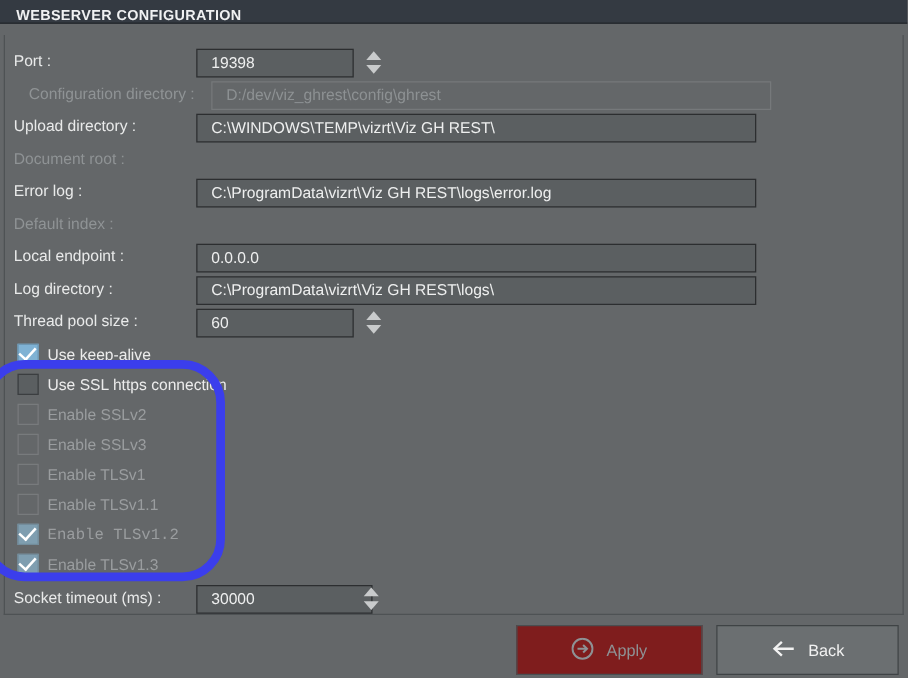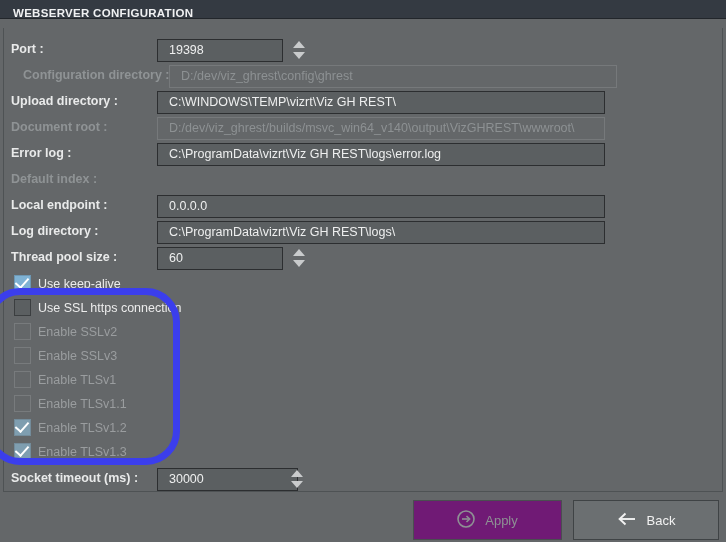--- a/index.html
+++ b/index.html
@@ -62,21 +62,20 @@
     width: 100%;
     height: 24px;
   }
   .field-label {
     position: absolute;
     left: 7px;
     top: 3px;
     font-size: 12.5px;
     color: #e9eaea;
     white-space: nowrap;
-    font-weight: bold;
   }
   .field-label.disabled { color: #8f9395; }
 
   .text-field {
     position: absolute;
     left: 153px;
     top: 0;
     height: 23px;
     box-sizing: border-box;
     background: #5b5f61;
@@ -181,21 +180,21 @@
     display: flex;
     align-items: center;
     justify-content: center;
     gap: 10px;
     font-size: 13px;
     color: #f2f2f2;
   }
   #apply-button {
     left: 413px;
     width: 149px;
-    background: #701a75;
+    background: #7f1d1d;
     border: 1px solid #4a4e50;
     color: #8e9194;
   }
   #back-button {
     left: 573px;
     width: 146px;
     background: #6b6f71;
     border: 1px solid #3f4345;
   }
   .btn-icon { display: block; }
@@ -236,21 +235,20 @@
         <div class="form-row" style="top: 37px; margin-left: 12px;">
           <div class="field-label disabled">Configuration directory :</div>
           <div class="text-field wide disabled">D:/dev/viz_ghrest\config\ghrest</div>
         </div>
         <div class="form-row" style="top: 63px;">
           <div class="field-label">Upload directory :</div>
           <div class="text-field wide">C:\WINDOWS\TEMP\vizrt\Viz GH REST\</div>
         </div>
         <div class="form-row" style="top: 89px;">
           <div class="field-label disabled">Document root :</div>
-          <div class="text-field wide disabled">D:/dev/viz_ghrest/builds/msvc_win64_v140\output\VizGHREST\wwwroot\</div>
         </div>
         <div class="form-row" style="top: 115px;">
           <div class="field-label">Error log :</div>
           <div class="text-field wide">C:\ProgramData\vizrt\Viz GH REST\logs\error.log</div>
         </div>
         <div class="form-row" style="top: 141px; text-align: right;">
           <div class="field-label disabled">Default index :</div>
         </div>
         <div class="form-row" style="top: 167px;">
           <div class="field-label">Local endpoint :</div>
@@ -289,21 +287,21 @@
           <div class="check-label disabled">Enable SSLv3</div>
         </div>
         <div class="check-row" style="top: 341px;">
           <div class="checkbox disabled"></div>
           <div class="check-label disabled">Enable TLSv1</div>
         </div>
         <div class="check-row" style="top: 365px;">
           <div class="checkbox disabled"></div>
           <div class="check-label disabled">Enable TLSv1.1</div>
         </div>
-        <div class="check-row" style="top: 389px;">
+        <div class="check-row" style="top: 389px; font-family: Liberation Mono, monospace;">
           <div class="checkbox checked dim">
             <div class="tick"></div>
           </div>
           <div class="check-label disabled">Enable TLSv1.2</div>
         </div>
         <div class="check-row" style="top: 413px;">
           <div class="checkbox checked dim">
             <div class="tick"></div>
           </div>
           <div class="check-label disabled">Enable TLSv1.3</div>

